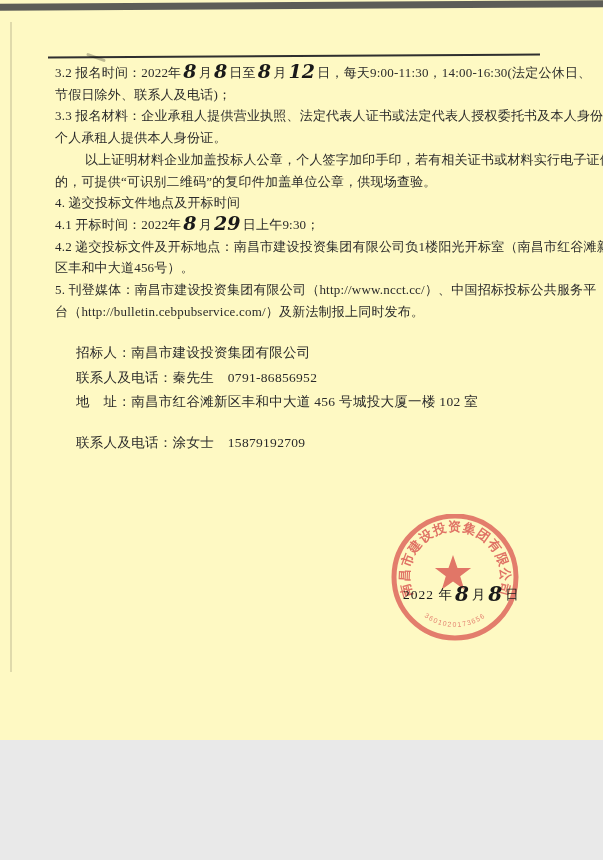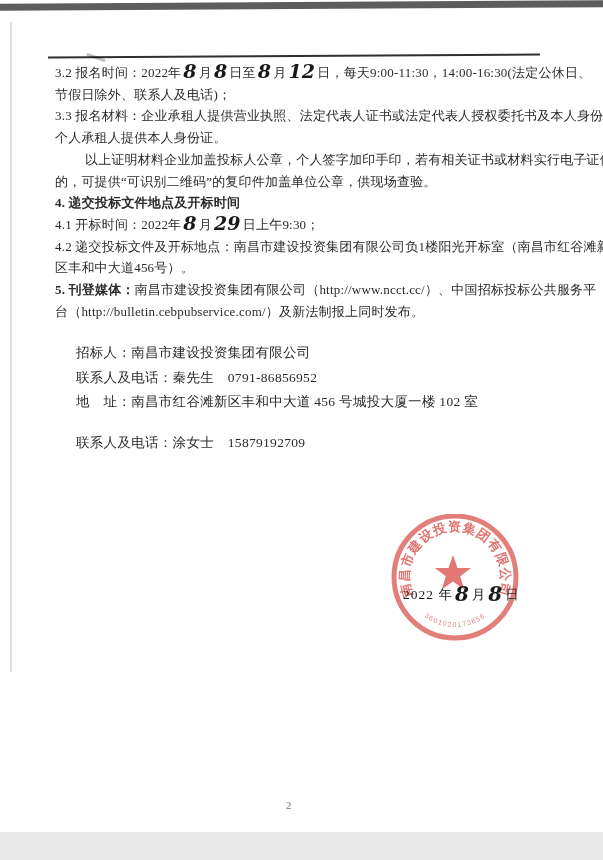--- a/index.html
+++ b/index.html
@@ -7,37 +7,37 @@
     --ink:#1c1c1c;
     --text:#2b2b2b;
   }
   *{margin:0;padding:0;box-sizing:border-box;}
   html,body{width:603px;height:860px;}
   body{
     font-family:"Liberation Serif","DejaVu Serif",serif;
     background:#e9e9e9;
   }
   .page{
-    position:relative;width:603px;height:832px;overflow:hidden;
-    background:#ffffff;color:var(--text);
+    position:relative;width:603px;height:740px;overflow:hidden;
+    background:#fef9c3;color:var(--text);
   }
   
   .scan-top-band{position:absolute;top:2px;left:-6px;width:616px;height:7px;background:#4b4b4b;transform:rotate(-0.35deg);opacity:.9;}
   .scan-left-edge{position:absolute;top:22px;left:10px;width:2px;height:650px;background:rgba(0,0,0,.12);}
   .scan-bottom-edge{position:absolute;top:854px;left:28px;width:575px;height:2px;background:rgba(0,0,0,.14);}
   .header-rule{position:absolute;top:55px;left:48px;width:492px;height:2px;background:#2f2f2f;transform:rotate(-0.35deg);}
   .smudge{position:absolute;top:56px;left:86px;width:20px;height:3px;background:rgba(0,0,0,.25);transform:rotate(20deg);border-radius:2px;}
   
   .body-text{
     position:absolute;top:62px;left:55px;width:486px;
     font-size:13px;line-height:21.7px;letter-spacing:.2px;color:var(--text);
   }
   .line{white-space:nowrap;}
   .indent{padding-left:30px;}
-  .b{font-weight:bold;}
+  .b{font-weight:normal;}
   
   .hw{
     font-family:"DejaVu Serif",serif;font-style:italic;font-weight:600;
     font-size:19px;line-height:0;position:relative;top:1px;padding:0 2px;color:#191919;
   }
   
   .contact-block{position:absolute;left:76px;font-size:13.5px;color:var(--text);letter-spacing:.3px;}
   .tenderer-block{top:341px;line-height:24.7px;}
   .agency-block{top:431px;line-height:23px;}
   

